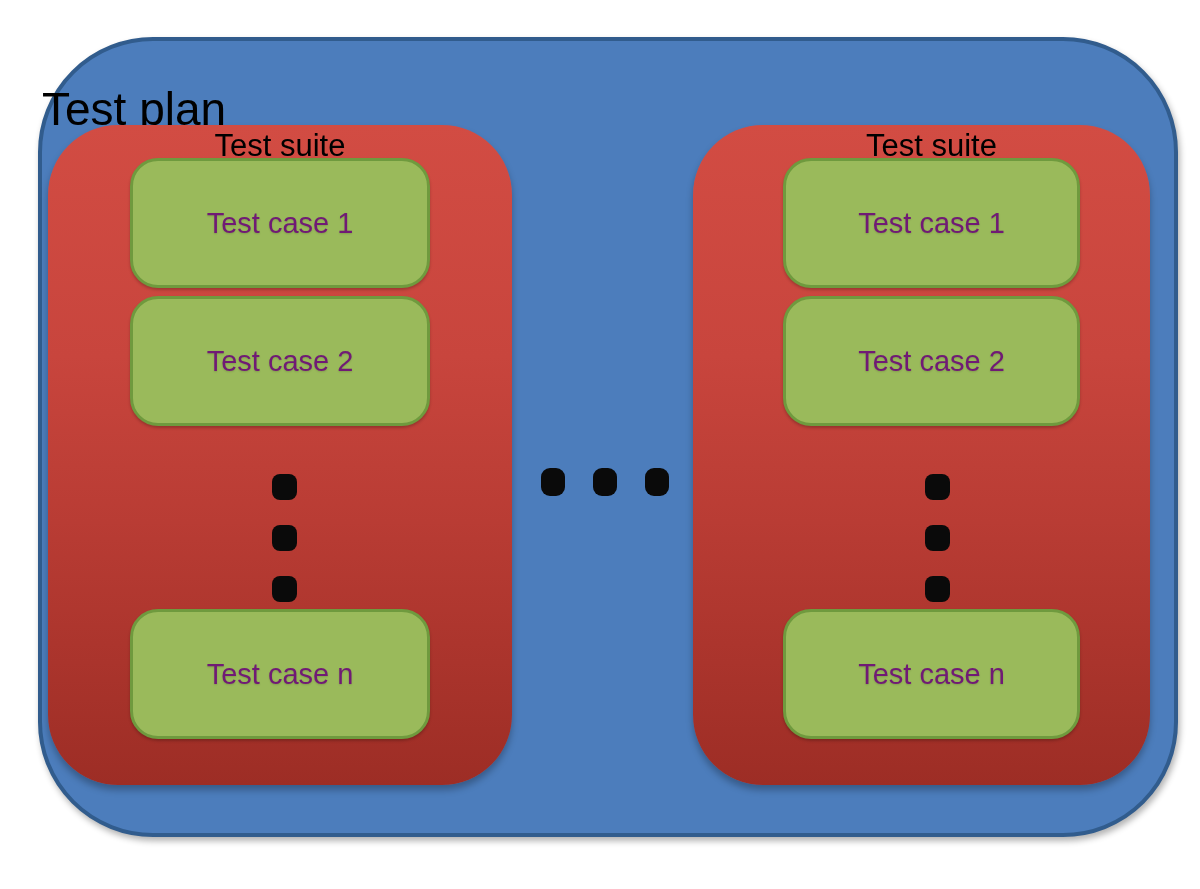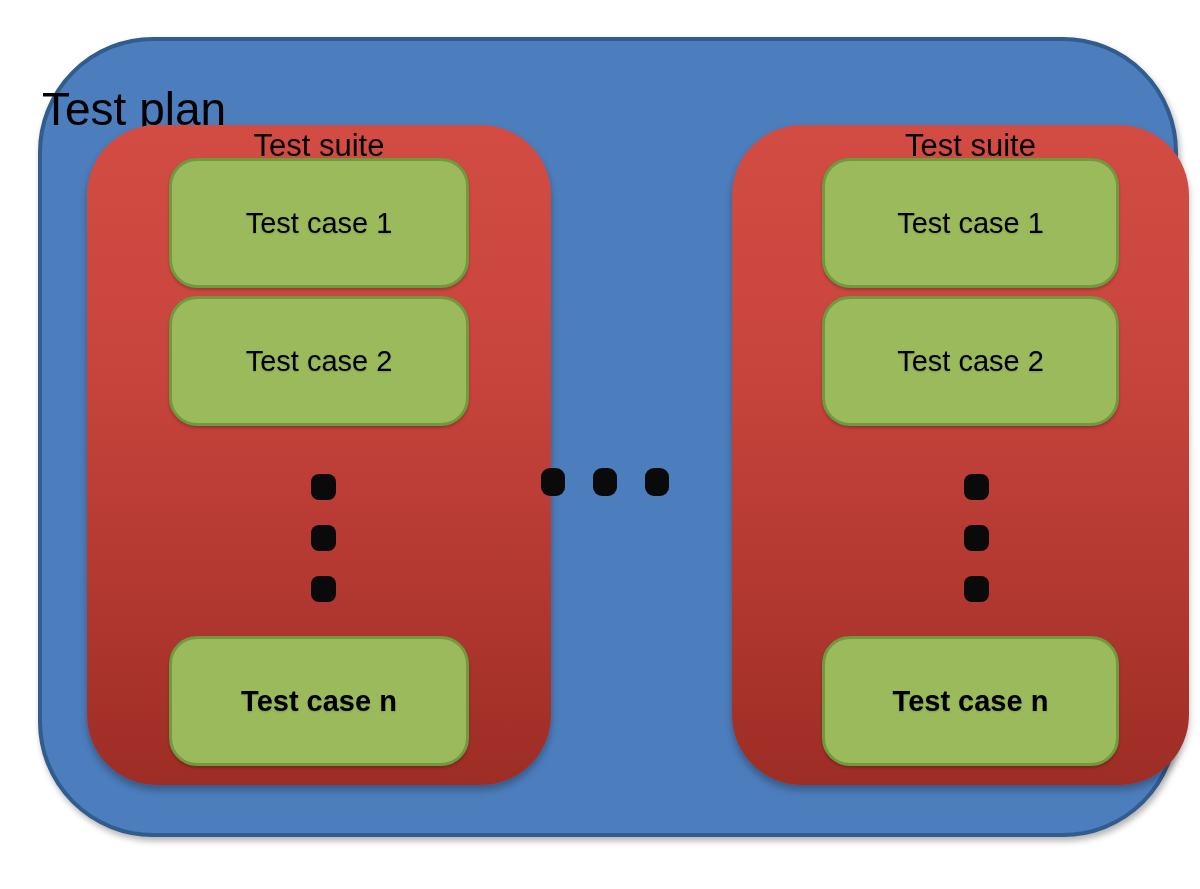--- a/index.html
+++ b/index.html
@@ -39,21 +39,20 @@
     letter-spacing: 0px;
   }
   
   .suite {
     position: absolute;
     top: 84px;
     height: 660px;
     border-radius: 70px;
     background: linear-gradient(to bottom, #d24c43 0%, #c8453d 35%, #b93c34 60%, #9d2d25 100%);
     box-shadow: 0 5px 7px rgba(0,0,0,0.28);
-    margin-left: 39px;
   }
   .suite-left  { left: 6px;  width: 464px; }
   .suite-right { left: 651px; width: 457px; }
   .suite-label {
     position: absolute;
     top: 4px;
     text-align: center;
     font-size: 31px;
     line-height: 1.1;
     color: #000000;
@@ -61,33 +60,33 @@
   .suite-left  .suite-label { left: 82px; width: 300px; }
   .suite-right .suite-label { left: 90px; width: 297px; }
   
   .case {
     position: absolute;
     height: 130px;
     box-sizing: border-box;
     background: #9aba5b;
     border: 3px solid #6f9a3e;
     border-radius: 28px;
-    color: #000000;
+    color: #701a75;
     font-size: 29px;
     display: flex;
     align-items: center;
     justify-content: center;
     box-shadow: 0 2px 3px rgba(0,0,0,0.22);
     text-shadow: 0 1px 2px rgba(0,0,0,0.15);
   }
   .suite-left  .case { left: 82px; width: 300px; }
   .suite-right .case { left: 90px; width: 297px; }
   .case-1 { top: 33px; }
   .case-2 { top: 171px; }
-  .case-n { top: 511px; font-weight: bold; }
+  .case-n { top: 484px; }
   
   .vdots {
     position: absolute;
     top: 349px;
     display: flex;
     flex-direction: column;
     gap: 25px;
   }
   .suite-left  .vdots { left: 224px; }
   .suite-right .vdots { left: 232px; }

